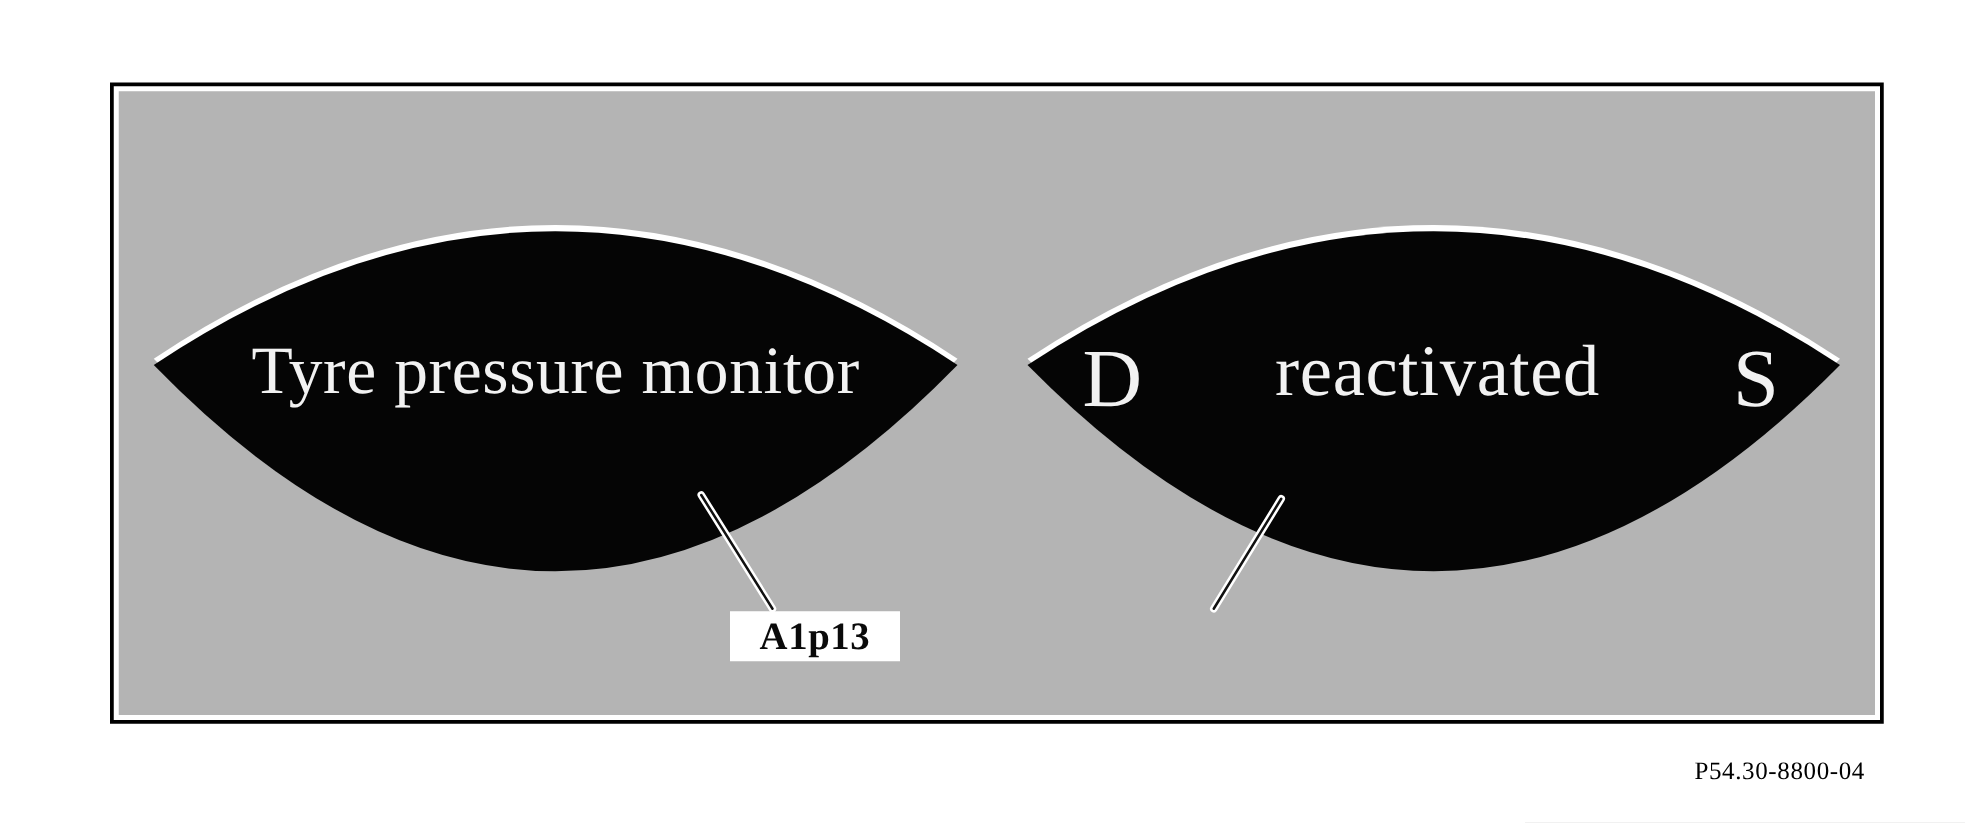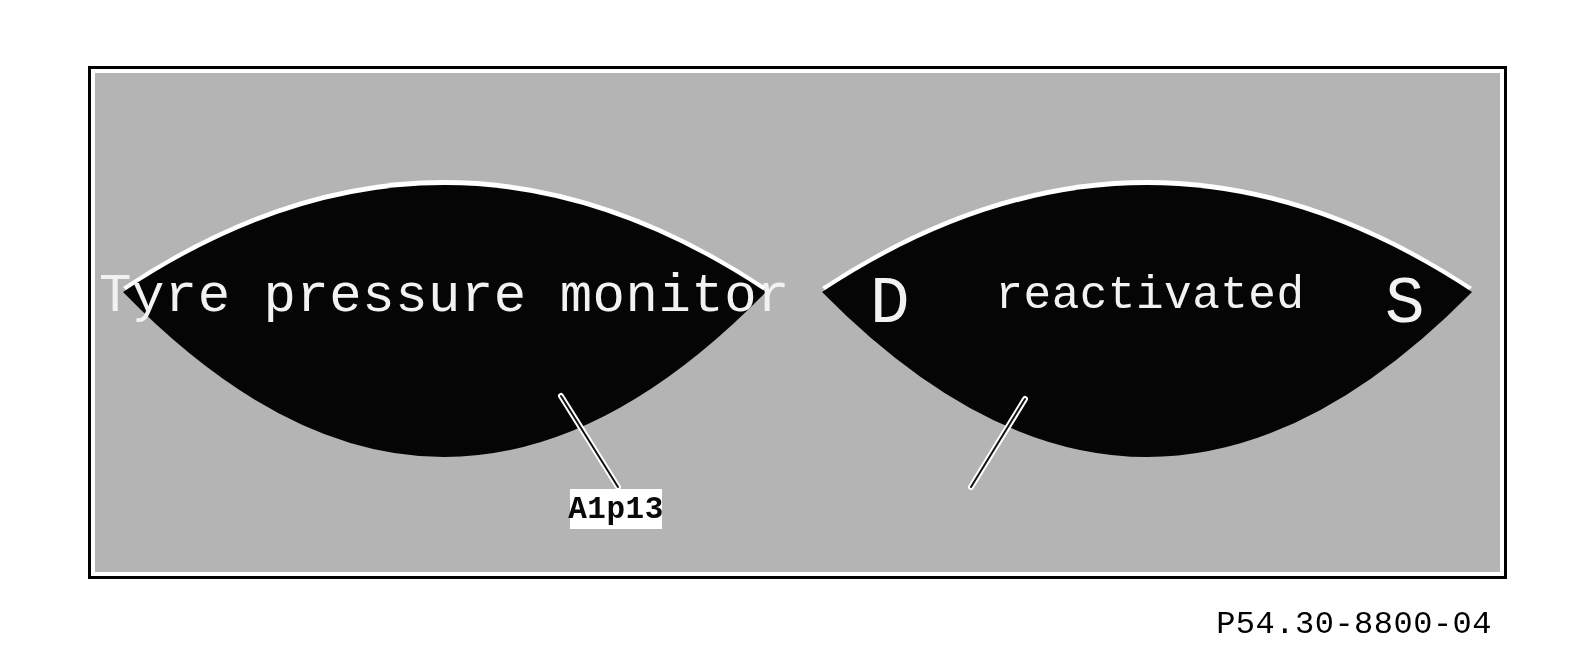--- a/index.html
+++ b/index.html
@@ -11,21 +11,21 @@
     --lens_text:#f2f2f2;
     --callout_bg:#ffffff;
     --callout_text:#0a0a0a;
     --leader_line:#111111;
   }
   html,body{margin:0;padding:0;background:var(--page_bg);}
   .page{
     position:relative;
     width:1572px;height:658px;
     background:var(--page_bg);
-    font-family:Liberation Mono, monospace;
+    font-family:Liberation Serif, serif;
     overflow:hidden;
   }
   .frame{
     position:absolute;left:88px;top:66px;
     width:1419px;height:513px;
     box-sizing:border-box;
     border:3px solid var(--frame_border);
     padding:4px;
     background:#ffffff;
   }
@@ -39,35 +39,36 @@
   .lw{stroke:var(--lens_highlight);stroke-width:6;stroke-linecap:round;}
   .lb{stroke:var(--leader_line);stroke-width:2;stroke-linecap:round;}
   .lens-text{
     position:absolute;
     display:flex;align-items:center;justify-content:center;
     color:var(--lens_text);
     white-space:nowrap;
     letter-spacing:0.5px;
   }
   .lens-text.main{font-size:54px;}
-  .lens-text.mid{font-size:46px;}
+  .lens-text.mid{font-size:58px;}
   .lens-text.letter{font-size:66px;}
   .callout{
     position:absolute;
-    width:92px;height:40px;
+    width:136px;height:40px;
     background:var(--callout_bg);
     color:var(--callout_text);
     font-size:31px;font-weight:bold;
     display:flex;align-items:center;justify-content:center;
     letter-spacing:0.5px;
+    margin-left:14px;
   }
   .figref{
     position:absolute;
     right:80px;top:606px;
-    font-size:32px;color:#000000;
+    font-size:20px;color:#000000;
     letter-spacing:0.5px;
   }
 </style>
 </head>
 <body>
 
 <div class="page">
 
   <div class="frame">
     <div class="canvas"></div>

